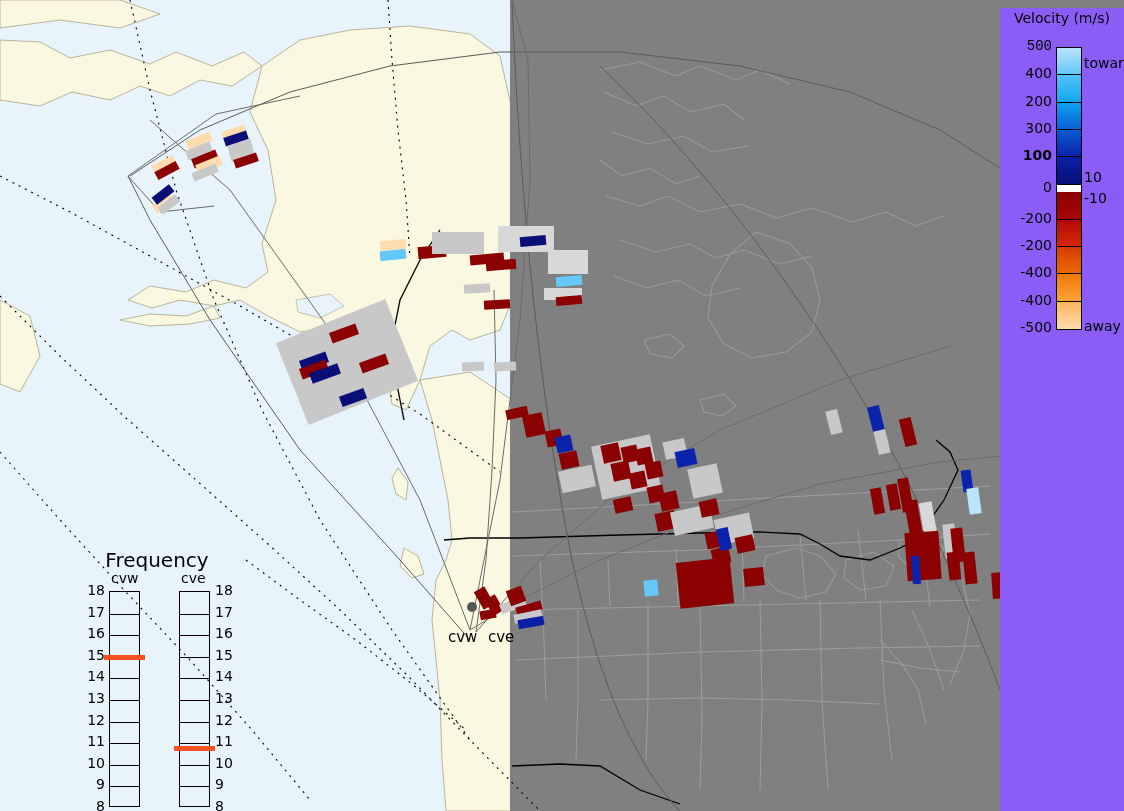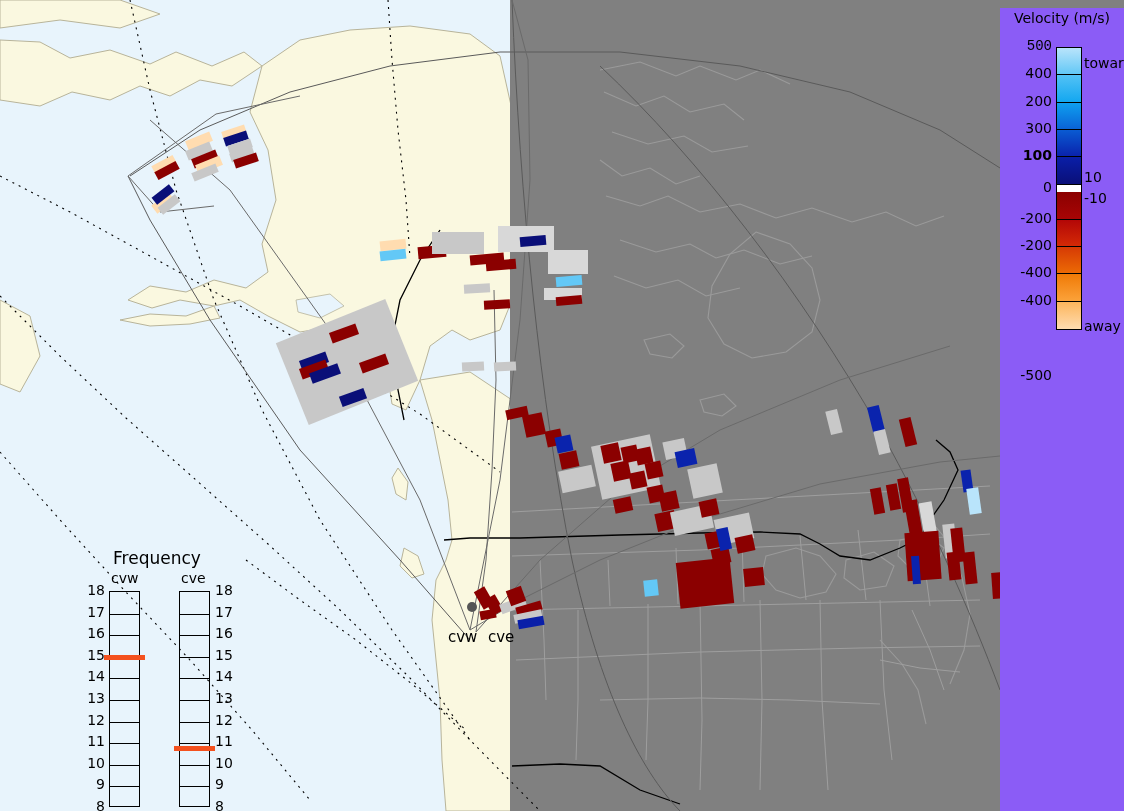--- a/index.html
+++ b/index.html
@@ -18,21 +18,21 @@
   
   #cbwrap{position:absolute;left:1000px;top:8px;width:124px;height:811px;background:#8b5cf6;}
   #cbtitle{position:absolute;left:0;top:2px;width:124px;text-align:center;color:#000;font-size:14px;}
   #cbar{position:absolute;left:56px;top:39px;width:26px;height:283px;border:1px solid #000;box-sizing:border-box;}
   .cbseg{position:absolute;left:0;width:100%;border-bottom:1px solid #000;box-sizing:border-box;}
   .cbseg:last-child{border-bottom:none;}
   .cbtick{position:absolute;right:72px;color:#000;font-size:14px;text-align:right;white-space:nowrap;}
   .cbside{position:absolute;left:84px;color:#000;font-size:14px;white-space:nowrap;}
   
   #freq{position:absolute;left:85px;top:545px;width:175px;height:230px;}
-  #freqTitle{position:absolute;left:12px;top:3px;width:120px;text-align:center;color:#000;font-size:17px;}
+  #freqTitle{position:absolute;left:12px;top:3px;width:120px;text-align:center;color:#000;font-size:20px;}
   .fcolTitle{position:absolute;color:#000;font-size:14px;}
   .fbar{position:absolute;width:31px;border:1.5px solid #000;box-sizing:border-box;background:transparent;}
   .frule{position:absolute;left:0;width:100%;height:0;border-top:1.3px solid #000;}
   .fmark{position:absolute;height:5px;background:#f4511e;}
   .flabel{position:absolute;color:#000;font-size:14px;white-space:nowrap;}
   .sitelabel{position:absolute;color:#000;font-size:15px;white-space:nowrap;}
 </style>
 </head>
 <body>
 
@@ -346,20 +346,20 @@
         <div class="cbtick" style="top: 30px; font-family: Liberation Mono, monospace;">500</div>
         <div class="cbtick" style="top: 57.3346px;">400</div>
         <div class="cbtick" style="top: 84.6693px;">200</div>
         <div class="cbtick" style="top: 112.004px;">300</div>
         <div class="cbtick" style="top: 139.339px; font-weight: bold;">100</div>
         <div class="cbtick" style="top: 170.5px;">0</div>
         <div class="cbtick" style="top: 201.661px;">-200</div>
         <div class="cbtick" style="top: 228.996px; text-align: right;">-200</div>
         <div class="cbtick" style="top: 256.331px;">-400</div>
         <div class="cbtick" style="top: 283.665px;">-400</div>
-        <div class="cbtick" style="top: 311px; margin-top: 48px;">-500</div>
+        <div class="cbtick" style="top: 311px;">-500</div>
       </div>
     <div class="cbside" style="top:47px;">toward</div>
     <div class="cbside" style="top:161px;">10</div>
     <div class="cbside" style="top:182px;">-10</div>
     <div class="cbside" style="top:302px;margin-top:8px;">away</div>
   </div>
 </div>
 
 </body></html>

